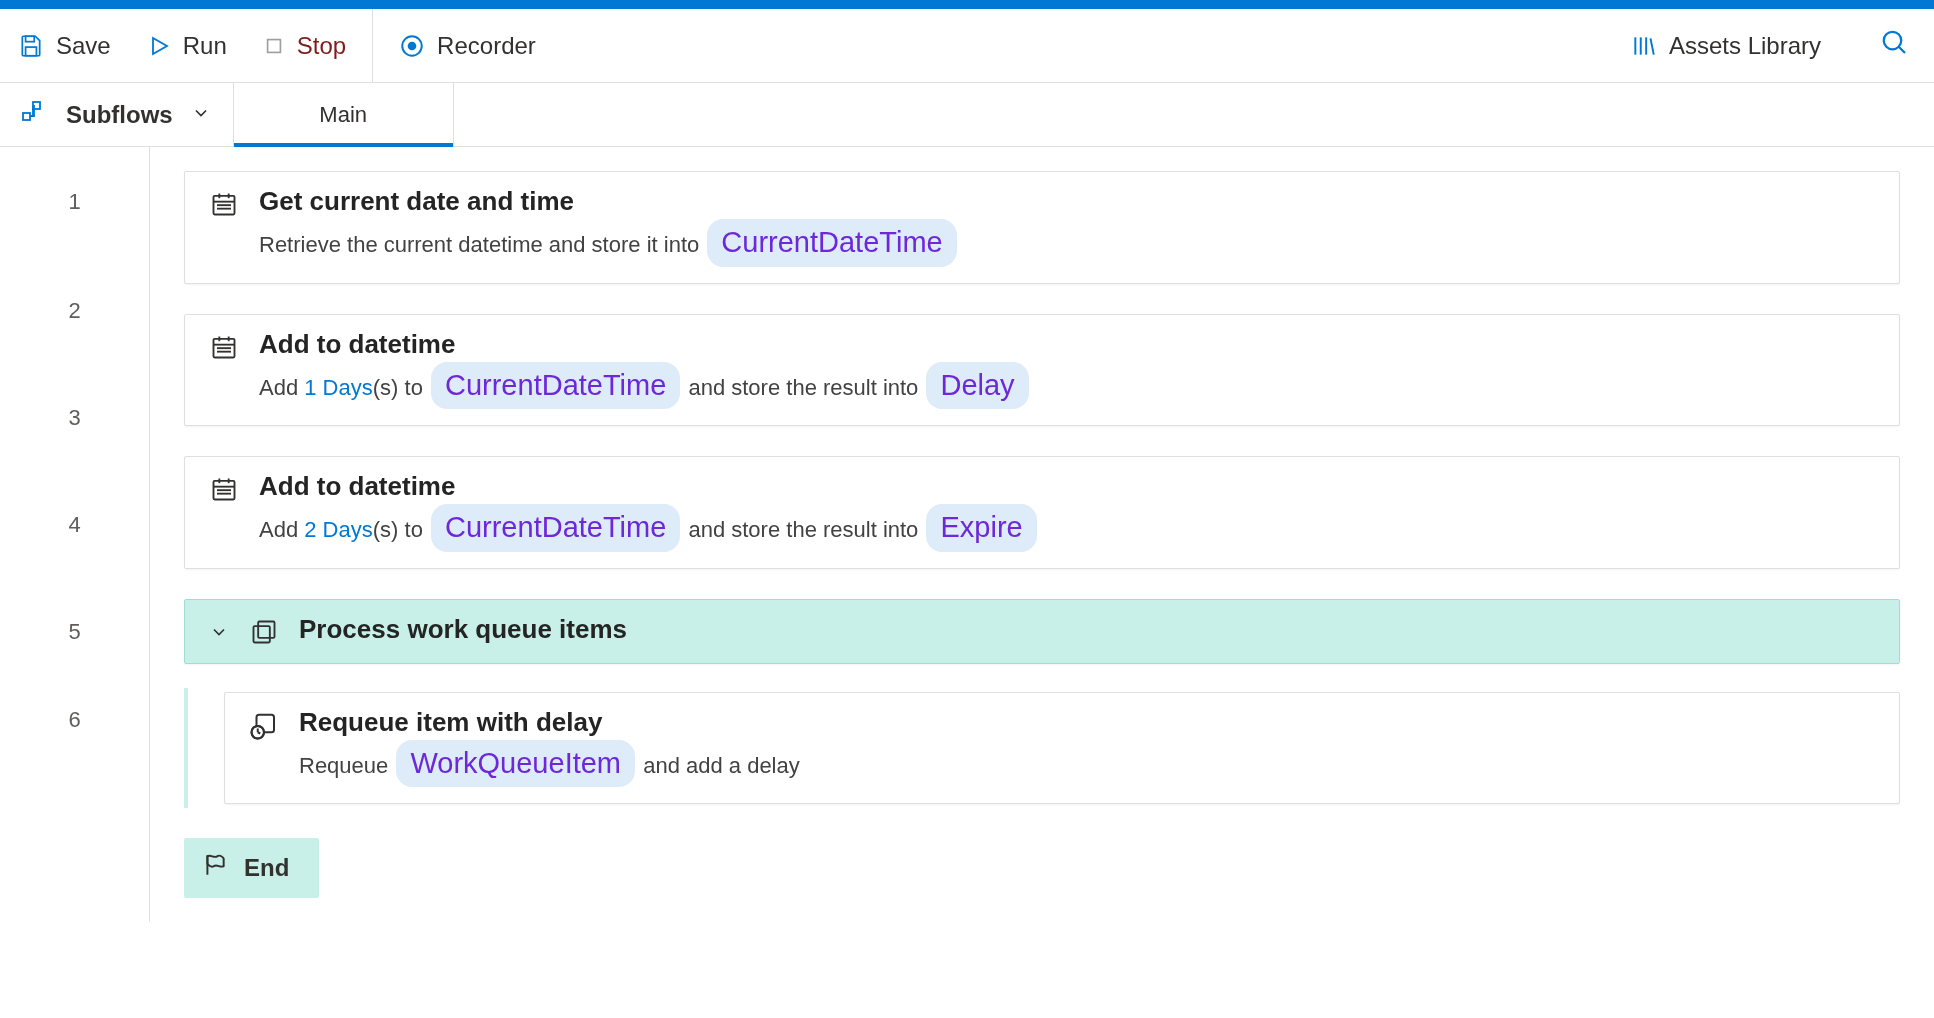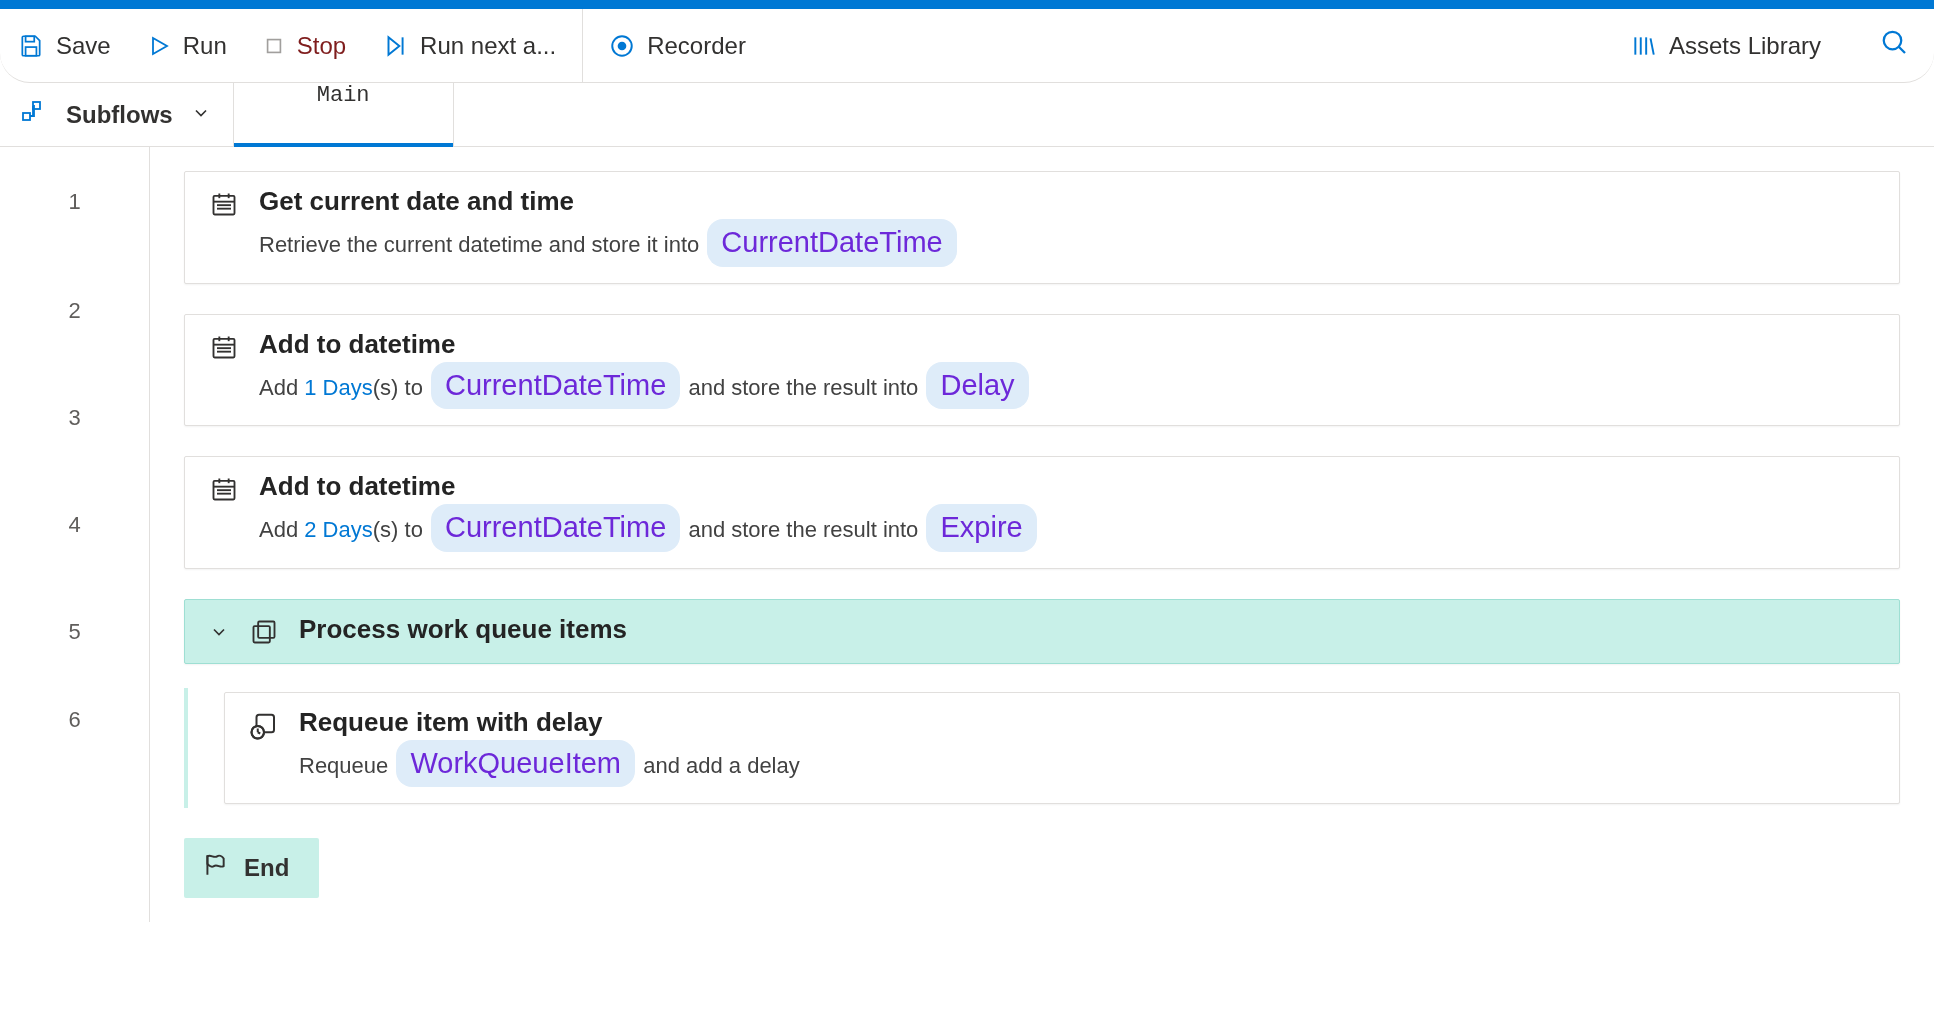--- a/index.html
+++ b/index.html
@@ -12,21 +12,20 @@
   .top-accent {
     height: 9px;
     background: #0078d4;
   }
   
   .toolbar {
     display: flex;
     align-items: stretch;
     border-bottom: 1px solid #e1dfdd;
     height: 74px;
-    border-radius: 30px;
   }
   .toolbar-group {
     display: flex;
     align-items: center;
   }
   .toolbar-btn {
     display: flex;
     align-items: center;
     gap: 12px;
     padding: 0 18px;
@@ -68,29 +67,28 @@
     gap: 18px;
     padding: 0 22px;
     border-right: 1px solid #e1dfdd;
     cursor: pointer;
     font-size: 24px;
     font-weight: 600;
   }
   .subflows-dropdown .flow-icon { color: #0078d4; }
   .tab {
     display: flex;
-    align-items: flex-start;
+    align-items: center;
     justify-content: center;
     min-width: 220px;
     padding: 0 40px;
     border-right: 1px solid #e1dfdd;
     font-size: 22px;
     cursor: pointer;
     position: relative;
-    font-family: Liberation Mono, monospace;
   }
   .tab.active {
     font-weight: 400;
   }
   .tab.active::after {
     content: "";
     position: absolute;
     bottom: -1px;
     left: 0;
     right: 0;
@@ -219,29 +217,20 @@
       </span>
       <span>Run</span>
     </button>
     <button class="toolbar-btn disabled">
       <span class="icon">
         <svg width="22" height="22" viewBox="0 0 24 24" fill="none" stroke="currentColor" stroke-width="1.8">
             <rect x="5" y="5" width="14" height="14"></rect>
           </svg>
       </span>
       <span>Stop</span>
-    </button>
-    <button class="toolbar-btn">
-      <span class="icon">
-        <svg width="26" height="26" viewBox="0 0 24 24" fill="none" stroke="currentColor" stroke-width="1.8">
-            <polygon points="6,4 16,12 6,20"></polygon>
-            <line x1="19" y1="4" x2="19" y2="20"></line>
-          </svg>
-      </span>
-      <span>Run next a...</span>
     </button>
   </div>
   <div class="toolbar-divider"></div>
   <div class="toolbar-group">
     <button class="toolbar-btn">
       <span class="icon">
         <svg width="26" height="26" viewBox="0 0 24 24">
             <circle cx="12" cy="12" r="9" fill="none" stroke="currentColor" stroke-width="1.8"></circle>
             <circle cx="12" cy="12" r="4" fill="currentColor"></circle>
           </svg>

